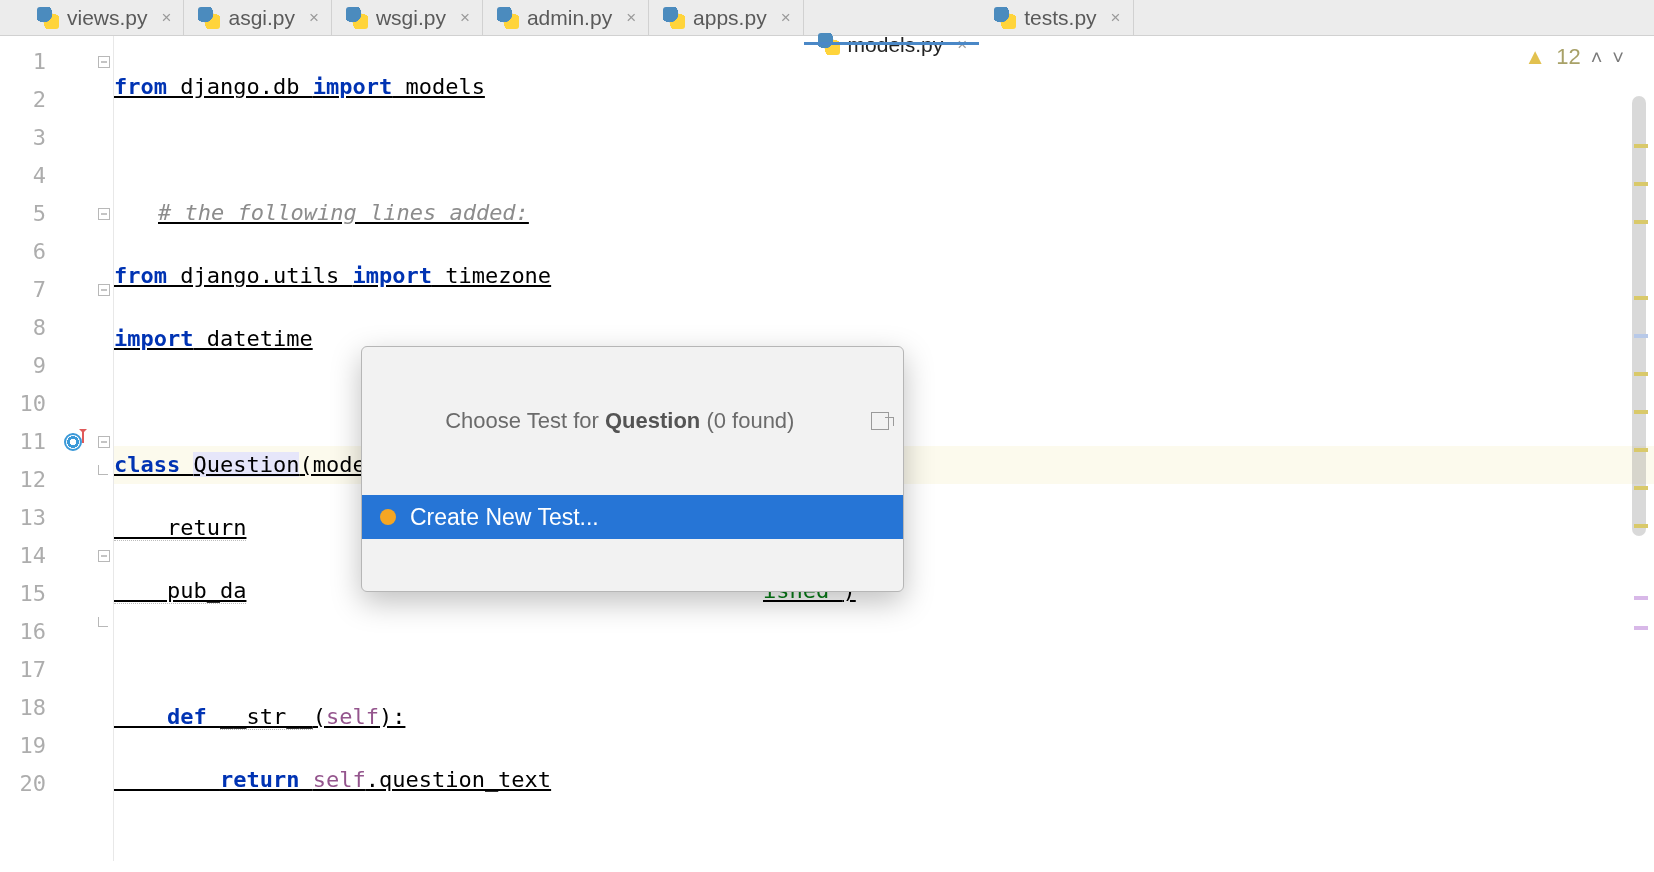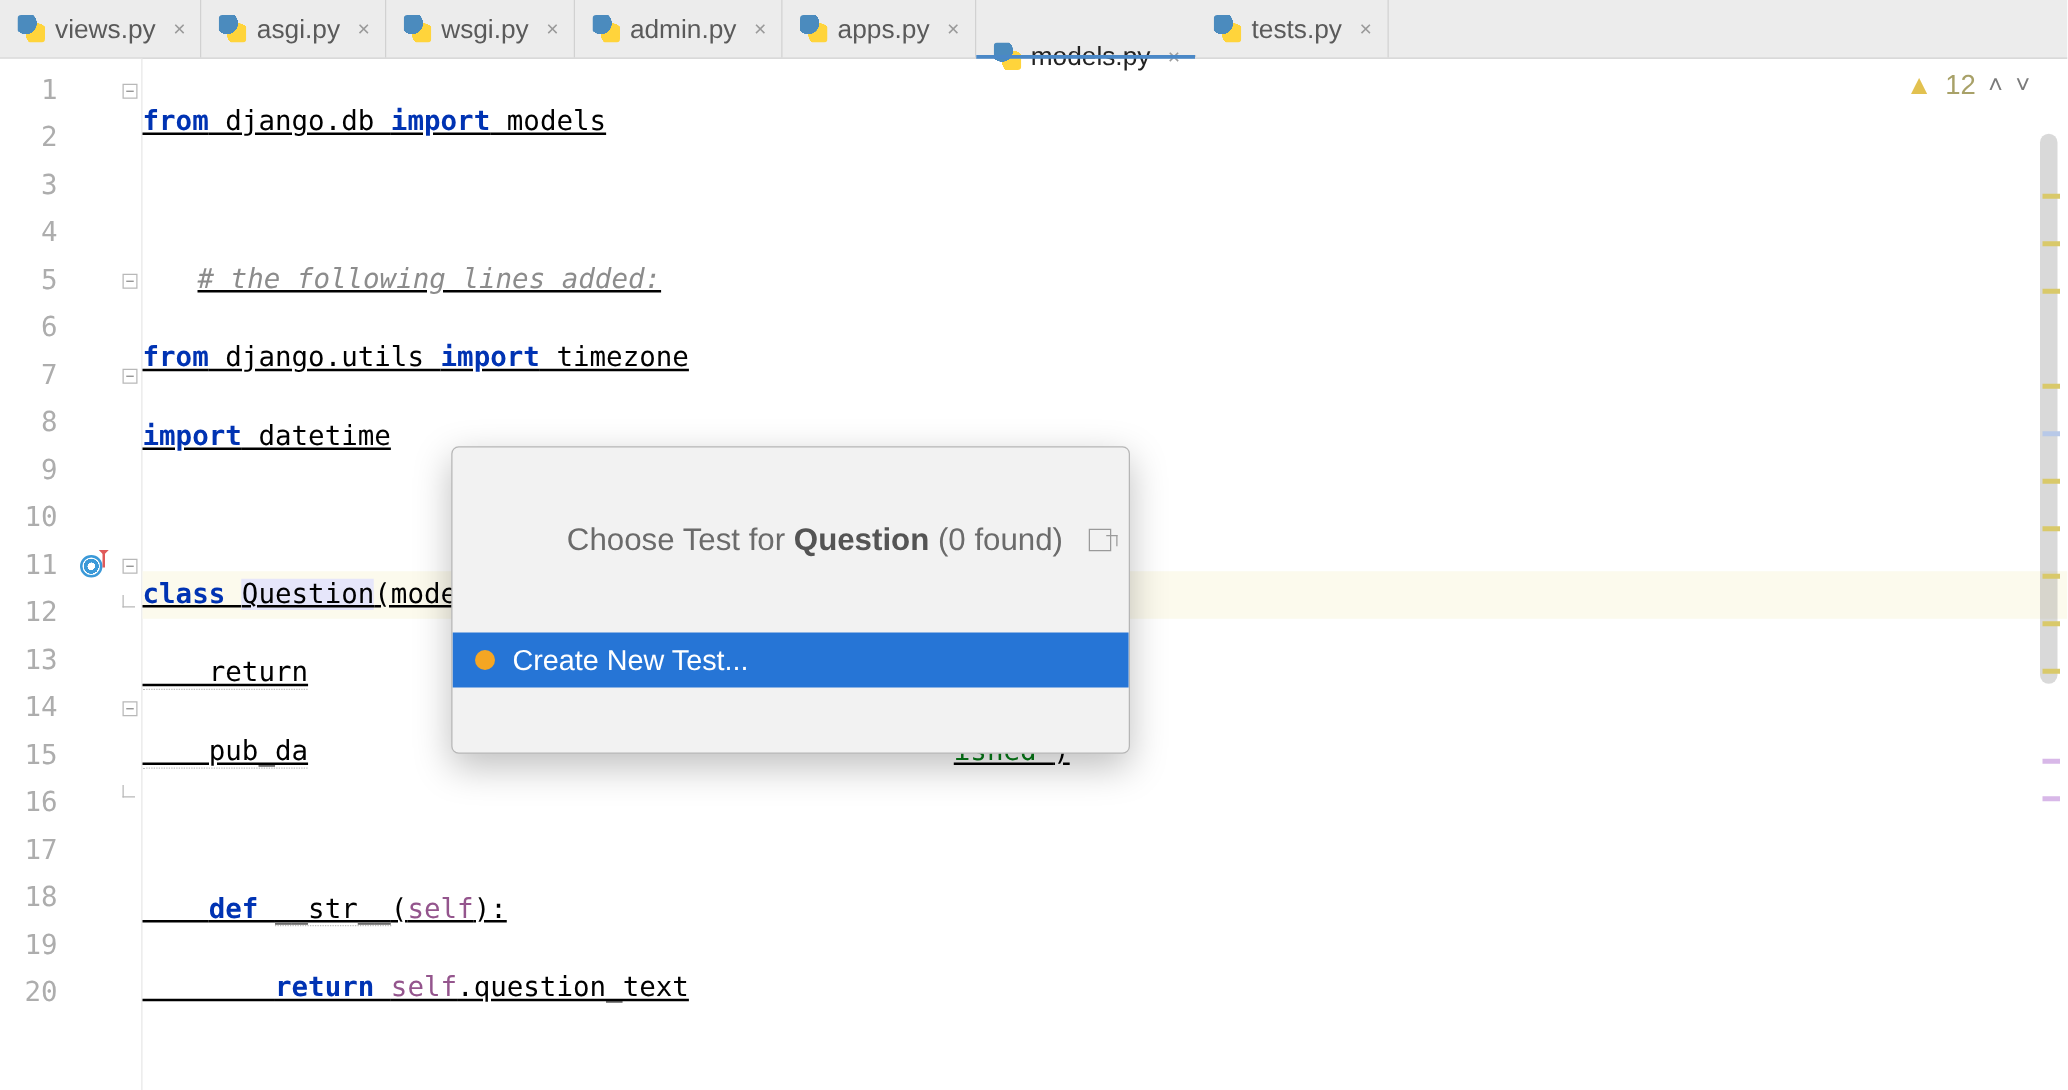--- a/index.html
+++ b/index.html
@@ -1,19 +1,19 @@
 <!DOCTYPE html>
 <html><head>
 <meta charset="utf-8">
 <style>
 * { margin:0; padding:0; box-sizing:border-box; }
 html,body{ width:1654px; height:872px; overflow:hidden; font-family:"SF Mono","Menlo","Consolas",monospace; background:#fff;}
 .tabbar{
-  height:47px; background:#ececec; border-bottom:1px solid #d1d1d1;
-  display:flex; align-items:stretch;
+  height:36px; background:#ececec; border-bottom:1px solid #d1d1d1;
+  display:flex; align-items:stretch;padding-left:23px;
 }
 .tab{
   display:flex; align-items:center; gap:8px;
   padding:0 12px 0 14px; border-right:1px solid #d1d1d1;
   font:500 21px/1 -apple-system,BlinkMacSystemFont,"Segoe UI",sans-serif;
   color:#5a5a5a; cursor:default; position:relative;
 }
 .tab.active{ background:#fff; color:#222;margin-top:44px; }
 .tab.active::after{
   content:''; position:absolute; left:0; right:0; bottom:-1px; height:3px; background:#4a88c7;
@@ -77,21 +77,21 @@
 
 .popup{
   position:absolute; left:247px; top:310px; width:543px;
   background:#f2f2f2; border:1px solid #b6b6b6; border-radius:6px;
   box-shadow:0 10px 30px rgba(0,0,0,.25);
   font-family:-apple-system,BlinkMacSystemFont,"Segoe UI",sans-serif;
   overflow:hidden;
 }
 .popup-head{
   height:44px; display:flex; align-items:center; padding:0 14px 0 22px;
-  font-size:25px; color:#6b6b6b; justify-content:space-between;
+  font-size:22px; color:#6b6b6b; justify-content:space-between;
 }
 .popup-head b{ color:#545454; font-weight:700;}
 .popup-item{
   height:44px; display:flex; align-items:center; gap:14px;
   background:#2675d6; color:#fff; font-size:23px; padding:0 18px;
 }
 .popup-bullet{ width:16px;height:16px;border-radius:50%;background:#f5a623;}
 .pin-icon{
   width:18px;height:18px;border:1.5px solid #9a9a9a; position:relative;
 }

